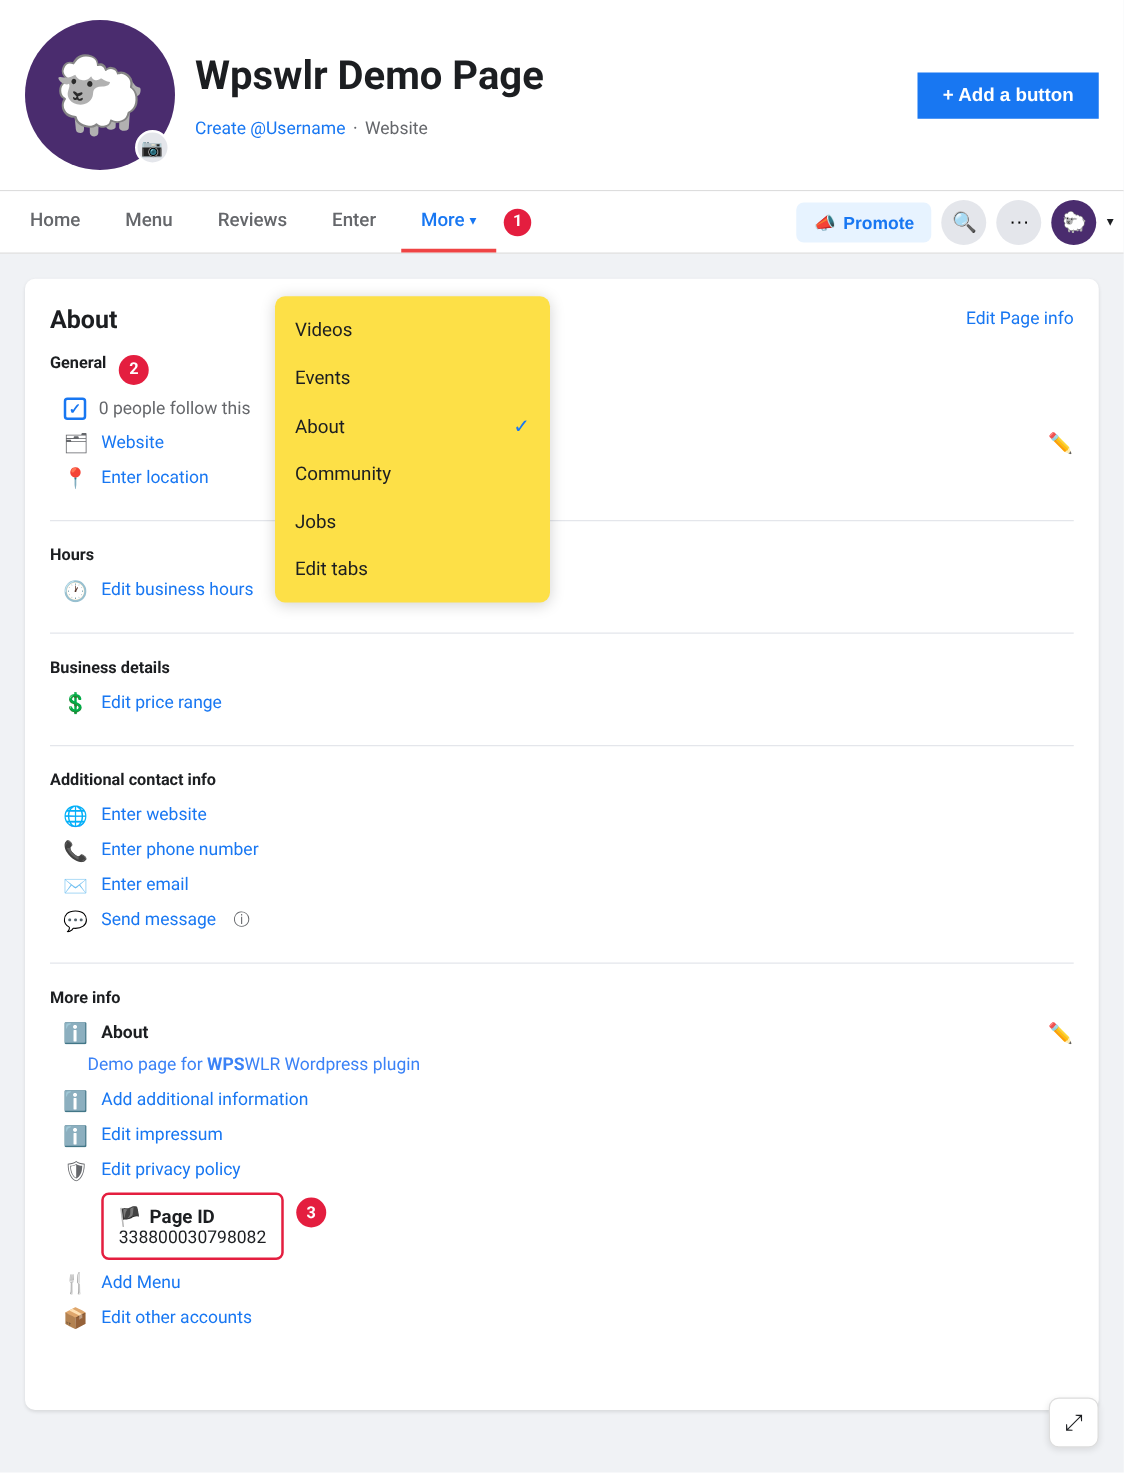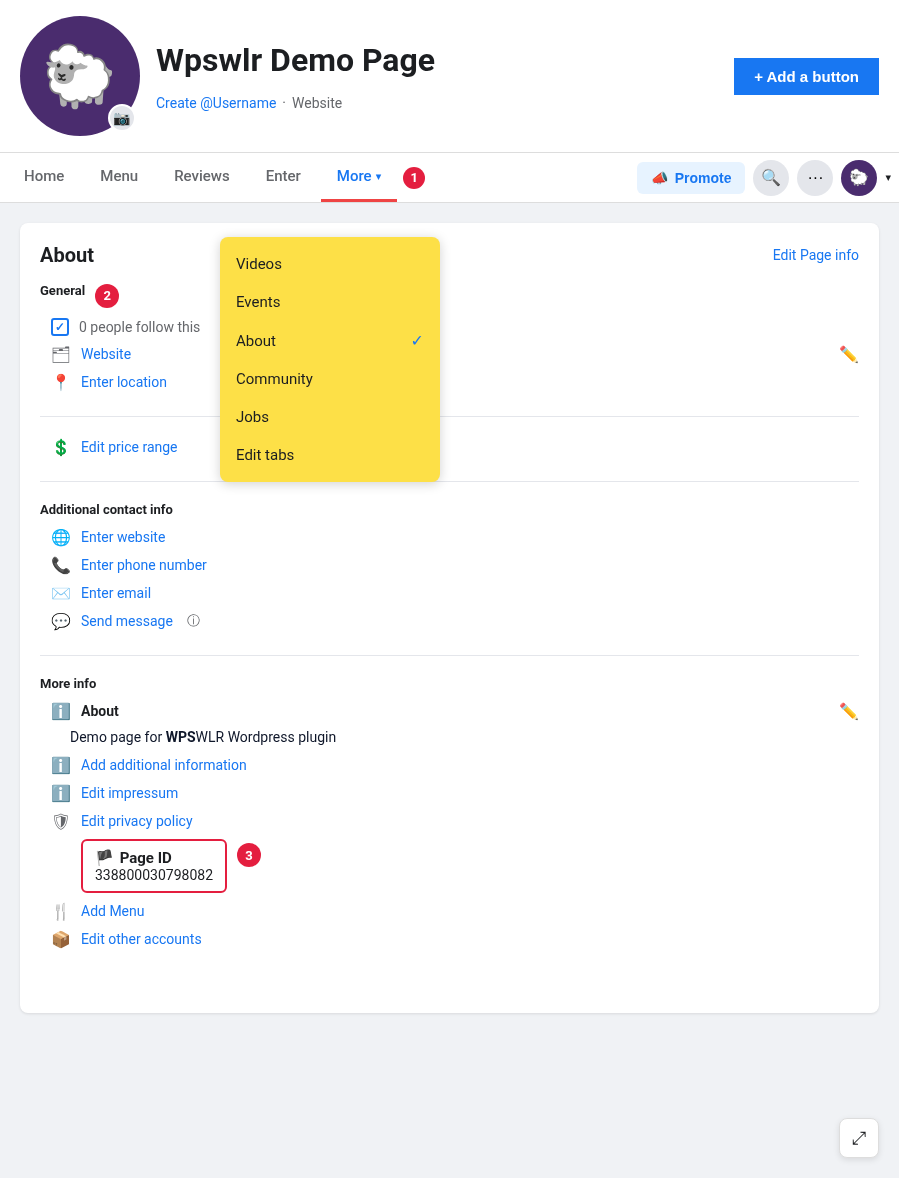--- a/index.html
+++ b/index.html
@@ -63,21 +63,21 @@
     .page-id-label { font-size: 15px; font-weight: 700; display: flex; align-items: center; gap: 6px; }
     .page-id-value { font-size: 14px; color: #1c1e21; }
 
     
     .badge-red { width: 24px; height: 24px; background: #e41e3f; color: #fff; border-radius: 50%; display: flex; align-items: center; justify-content: center; font-size: 13px; font-weight: 700; flex-shrink: 0; }
 
     
     .share-icon-btn { position: fixed; bottom: 20px; right: 20px; width: 40px; height: 40px; background: #fff; border: 1px solid #ddd; border-radius: 8px; display: flex; align-items: center; justify-content: center; cursor: pointer; font-size: 18px; box-shadow: 0 2px 6px rgba(0,0,0,0.1); }
 
     .info-small { font-size: 13px; color: #65676b; }
-    .about-text { font-size: 14px; color: #0f172a; margin-left: 30px; margin-top: 2px; }
+    .about-text { font-size: 14px; color: #3b82f6; margin-left: 30px; margin-top: 2px; }
   </style>
 </head>
 <body>
 
 <div class="profile-header">
   <div class="avatar-wrap">
     <div class="avatar-circle">
       <span style="font-size:60px;">🐑</span>
     </div>
     <div class="camera-badge">📷</div>
@@ -166,22 +166,30 @@
         <span class="section-icon">🗂</span>
         <a class="section-link">Website</a>
         <span class="edit-icon">✏️</span>
       </div>
       <div class="section-row">
         <span class="section-icon">📍</span>
         <a class="section-link">Enter location</a>
       </div>
     </div>
 
-
-    <div class="section">
+    <div class="section">
+      <div class="section-title">Hours</div>
+      <div class="section-row">
+        <span class="section-icon">🕐</span>
+        <a class="section-link">Edit business hours</a>
+      </div>
+    </div>
+
+    <div class="section">
+      <div class="section-title">Business details</div>
       <div class="section-row">
         <span class="section-icon">💲</span>
         <a class="section-link">Edit price range</a>
       </div>
     </div>
 
     <div class="section">
       <div class="section-title">Additional contact info</div>
       <div class="section-row">
         <span class="section-icon">🌐</span>

